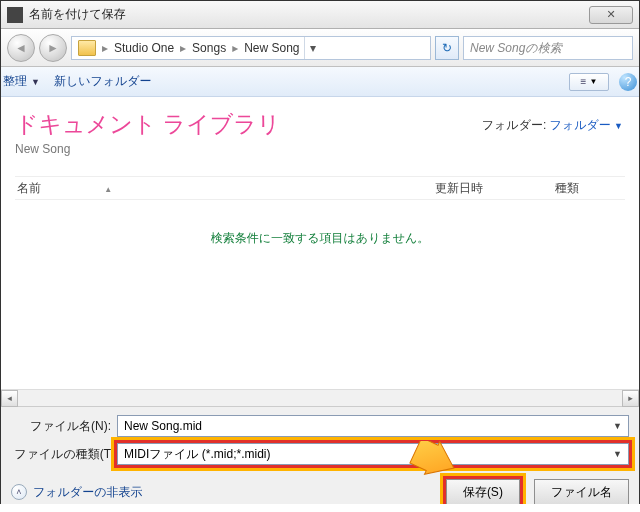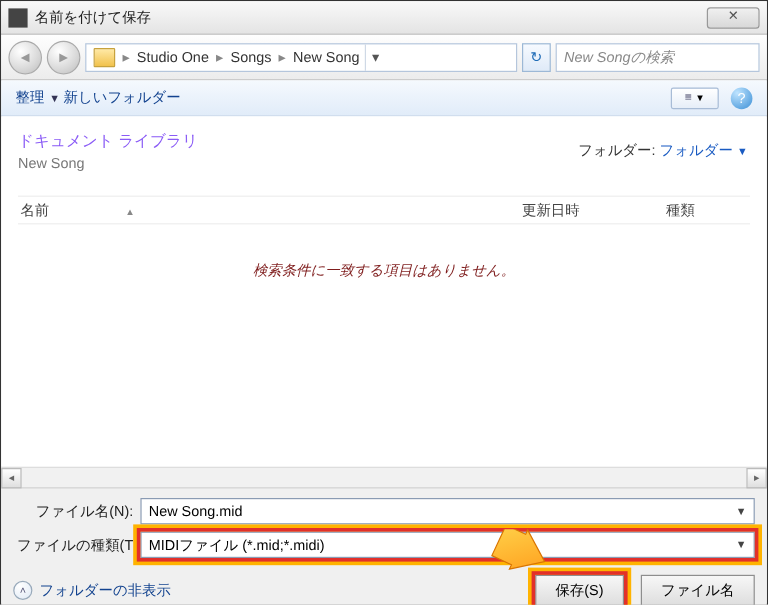--- a/index.html
+++ b/index.html
@@ -11,38 +11,38 @@
   .close-btn { width: 44px; height: 18px; background: linear-gradient(#f0f0f0,#d8d8d8); border: 1px solid #999; border-radius: 3px; text-align: center; line-height: 15px; color: #555; font-size: 11px; }
   .navbar { height: 38px; background: linear-gradient(to bottom, #fefefe, #ececec); border-bottom: 1px solid #c0c0c0; display: flex; align-items: center; padding: 0 6px; gap: 4px; }
   .nav-btn { width: 28px; height: 28px; border-radius: 50%; background: radial-gradient(circle at 35% 30%, #fff, #d9d9d9 60%, #bcbcbc); border: 1px solid #aaa; display:flex; align-items:center; justify-content:center; color:#999; }
   .breadcrumb { flex: 1; height: 24px; background: #fff; border: 1px solid #b5c6dc; display: flex; align-items: center; padding: 0 2px; }
   .bc-folder-icon { width: 18px; height: 16px; margin: 0 4px; background: linear-gradient(#ffe9a6,#f1c24d); border:1px solid #c7a23d; border-radius:1px; }
   .bc-item { padding: 0 4px; color: #333; }
   .bc-sep { color: #888; padding: 0 2px; }
   .bc-drop { width: 18px; color:#555; text-align:center; border-left:1px solid #cfd9e6; height:100%; line-height:22px; }
   .refresh { width: 24px; height: 24px; border:1px solid #9cb8d6; background: linear-gradient(#f6faff,#dfeaf8); color:#1d6ab6; text-align:center; line-height:22px; }
   .search { width: 170px; height: 24px; border:1px solid #b5c6dc; background:#fff; padding:0 6px; color:#888; font-style:italic; line-height:22px; }
-  .toolbar { height: 30px; background: linear-gradient(#f5f9fe,#e1ecf9); border-bottom: 1px solid #c7d6ea; display:flex; align-items:center; padding:0 12px; gap:3px; }
+  .toolbar { height: 30px; background: linear-gradient(#f5f9fe,#e1ecf9); border-bottom: 1px solid #c7d6ea; display:flex; align-items:center; padding:0 2px; gap:14px; }
   .tool-item { color:#13438f; display:flex; align-items:center; gap:4px; }
   .tool-item .caret { font-size:9px; color:#335; }
   .toolbar-right { margin-left:auto; display:flex; gap:10px; align-items:center; }
   .view-btn { width:40px; height:18px; border:1px solid #a8bcd6; background:linear-gradient(#fff,#e6eef8); border-radius:2px; display:flex; align-items:center; justify-content:center; gap:3px; }
   .help-icon { width:18px; height:18px; border-radius:50%; background:radial-gradient(circle at 30% 25%, #bfe4ff, #3b8fd6); color:#fff; text-align:center; line-height:18px; }
   .content { display:flex; height:292px; }
   .main { flex:1; background:#fff; position:relative; padding:12px 14px; }
-  .heading { color:#8b5cf6; font-size:13px; font-weight:normal; }
+  .heading { color:#ec4899; font-size:23px; font-weight:normal; }
   .subheading { color:#777; font-size:12px; margin-top:2px; }
   .sort-area { position:absolute; top:20px; right:16px; color:#333; }
   .sort-link { color:#1a5bc2; }
   .columns { display:flex; margin-top:20px; border-top:1px solid #eee; border-bottom:1px solid #eee; height:24px; align-items:center; color:#444; }
   .col-name { flex:1; padding-left:2px; }
   .col-date { width:120px; }
   .col-type { width:70px; }
   .sort-ind { font-size:8px; color:#888; margin-left:60px; }
-  .empty { text-align:center; color:#7f1d1d; margin-top:30px;font-style:italic; }
+  .empty { text-align:center; color:#15803d; margin-top:30px; }
   .hscroll { height:17px; background:#f1f1f1; border-top:1px solid #ddd; position:relative; }
   .hscroll-left, .hscroll-right { position:absolute; top:0; width:17px; height:17px; background:linear-gradient(#fff,#dfdfdf); border:1px solid #bbb; text-align:center; line-height:14px; color:#666; font-size:9px; }
   .hscroll-left{left:0;} .hscroll-right{right:0;}
   .bottom { background:#f0f0f0; border-top:1px solid #ccc; padding:8px 10px 10px; }
   .row { display:flex; align-items:center; margin-bottom:6px; gap:6px; }
   .label { width:100px; text-align:right; color:#222; }
   .field { flex:1; height:22px; border:1px solid #8a9bb3; background:#fff; padding:0 6px; line-height:20px; color:#000; display:flex; align-items:center; }
   .highlight-red { outline:3px solid #e2302a; box-shadow:0 0 0 6px #ffb300; }
   .drop-caret { margin-left:auto; color:#444; font-size:9px; }
   .btn-row { display:flex; align-items:center; margin-top:14px; }

